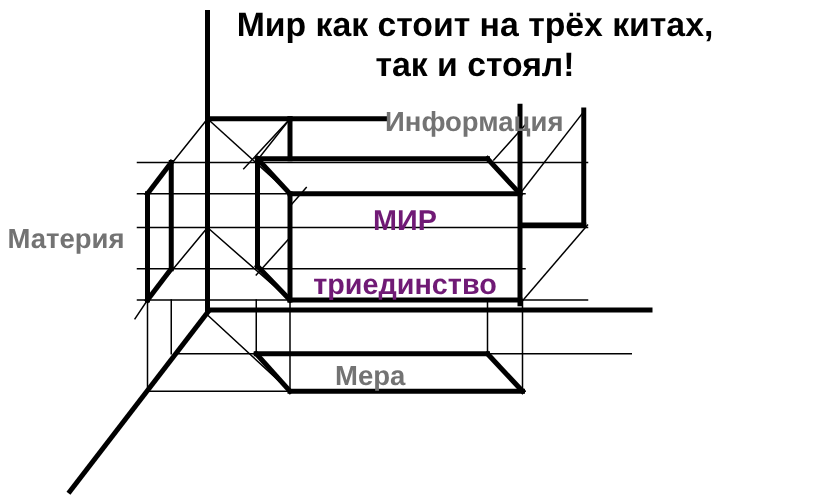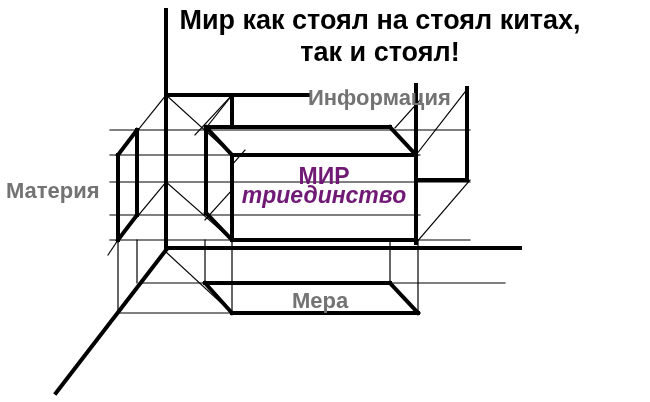--- a/index.html
+++ b/index.html
@@ -79,21 +79,21 @@
 
     <g stroke-width="4">
       <line x1="205" y1="283" x2="390" y2="283"></line>
       <line x1="232" y1="313" x2="418" y2="313"></line>
       <line x1="205" y1="283" x2="232" y2="313"></line>
       <line x1="390" y1="283" x2="418" y2="313"></line>
     </g>
   </g>
 </svg>
 
-<div class="lbl title" style="left:165px;top:7px;width:430px;">Мир как стоял на стоял китах,</div>
+<div class="lbl title" style="left:165px;top:7px;width:430px;">Мир как стоит на трёх китах,</div>
 <div class="lbl title" style="left:165px;top:39px;width:430px;">так и стоял!</div>
 
 <div class="lbl red" style="left:308px;top:87px;">Информация</div>
 <div class="lbl red" style="left:6px;top:180px;">Материя</div>
-<div class="lbl red" style="left:292px;top:290px;">Мера</div>
+<div class="lbl red" style="left:268px;top:290px;">Мера</div>
 
 <div class="lbl center" style="left:232px;top:165px;width:184px;">МИР</div>
-<div class="lbl center" style="left:232px;top:184px;width:184px;font-style:italic;">триединство</div>
+<div class="lbl center" style="left:232px;top:216px;width:184px;">триединство</div>
 
 </body></html>

